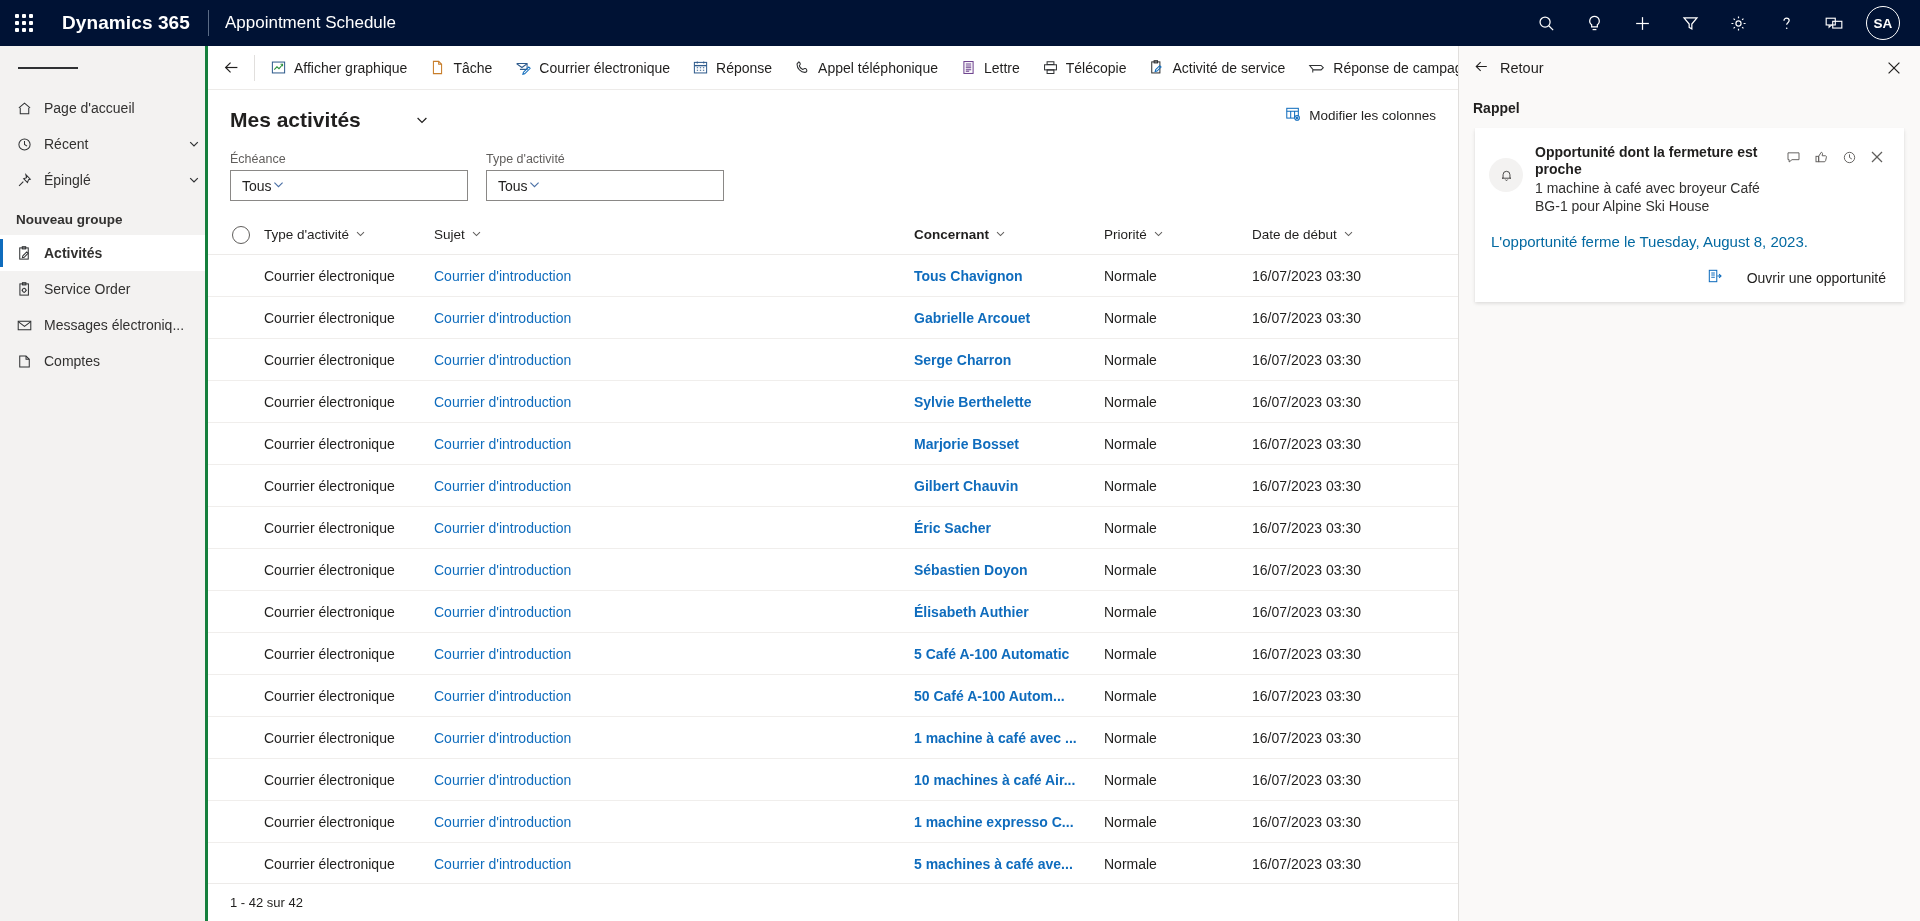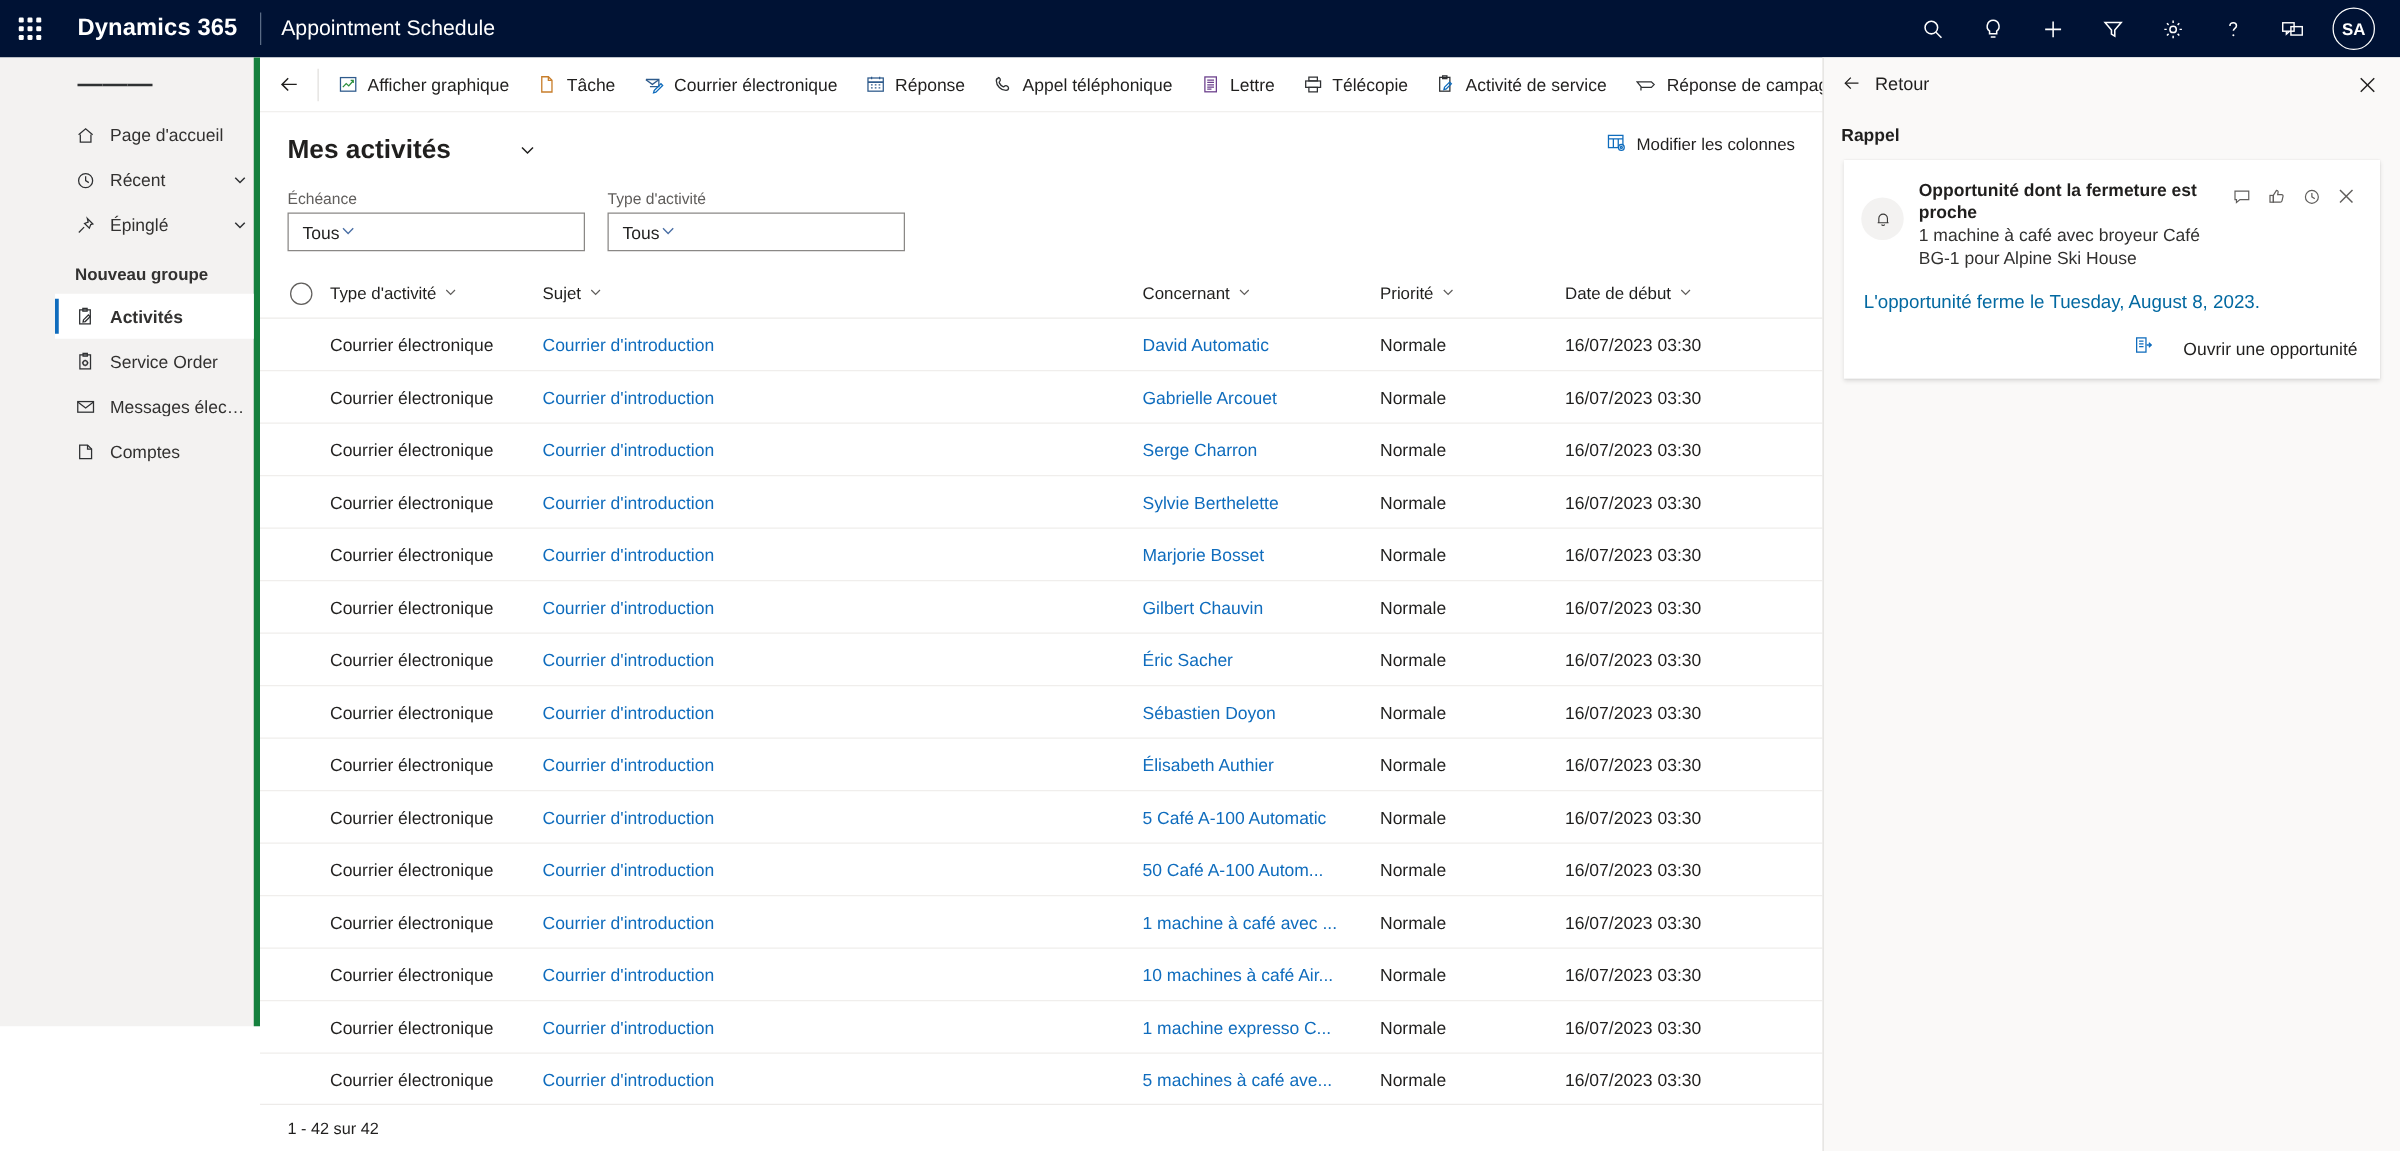--- a/index.html
+++ b/index.html
@@ -48,24 +48,23 @@
   .avatar {
     width: 34px; height: 34px; border-radius: 50%;
     border: 1.5px solid #ffffff;
     display: flex; align-items: center; justify-content: center;
     font-size: 13.5px; font-weight: 600; color: #fff;
     margin-left: 8px; margin-right: 6px; cursor: pointer;
   }
 
   
   .sidebar {
-    position: absolute; top: 46px; left: 0; width: 208px; height: 775px;
+    position: absolute; top: 46px; left: 0; width: 208px; height: 875px;
     background: #f3f2f1;
-    border-right: 5px solid #15803d;
-    padding-left: 44px;
+    border-right: 3px solid #15803d;
   }
   .hamburger {
     height: 44px; display: flex; align-items: center; padding-left: 18px; cursor: pointer;
   }
   .hamburger span { display:block; width:20px; height:1.6px; background:#2f3133; margin:2.6px 0; }
   .side-item {
     height: 36px; display: flex; align-items: center;
     padding-left: 16px; cursor: pointer; position: relative;
     color: #323130; font-size: 14px;
   }
@@ -133,21 +132,21 @@
     border-bottom: 1px solid #edebe9; padding-left: 10px;
     font-size: 13.5px; color: #201f1e; font-weight: 400;
   }
   .cb-cell { width: 46px; display:flex; align-items:center; justify-content:center; }
   .sel-circle {
     width: 18px; height: 18px; border-radius: 50%; border: 1.4px solid #605e5c; cursor:pointer;
   }
   .col-h { display:flex; align-items:center; gap:6px; cursor:pointer; }
   .col-type { width: 170px; }
   .col-subj { width: 480px; }
-  .col-conc { width: 190px; }
+  .col-conc { width: 190px; font-weight: bold; }
   .col-prio { width: 148px; }
   .col-date { width: 180px; }
   .grid-row {
     display: flex; align-items: center; height: 42px;
     border-bottom: 1px solid #f0eeec; padding-left: 10px;
     font-size: 14px; color: #201f1e;
   }
   .cell { overflow: hidden; text-overflow: ellipsis; white-space: nowrap; padding-right: 10px; }
   .link { color: #0f6cbd; cursor: pointer; }
   .grid-footer {
@@ -553,21 +552,21 @@
               <path d="M2.2 4.4L6 8.2l3.8-3.8"></path>
             </svg>
         </span>
       </div>
     </div>
     <div id="grid-body">
         <div class="grid-row">
           <div class="cb-cell"></div>
           <div class="cell col-type">Courrier électronique</div>
           <div class="cell col-subj link">Courrier d'introduction</div>
-          <div class="cell col-conc link">David Automatic</div>
+          <div class="cell col-conc link">Tous Chavignon</div>
           <div class="cell col-prio">Normale</div>
           <div class="cell col-date">16/07/2023 03:30</div>
         </div>
         <div class="grid-row">
           <div class="cb-cell"></div>
           <div class="cell col-type">Courrier électronique</div>
           <div class="cell col-subj link">Courrier d'introduction</div>
           <div class="cell col-conc link">Gabrielle Arcouet</div>
           <div class="cell col-prio">Normale</div>
           <div class="cell col-date">16/07/2023 03:30</div>

